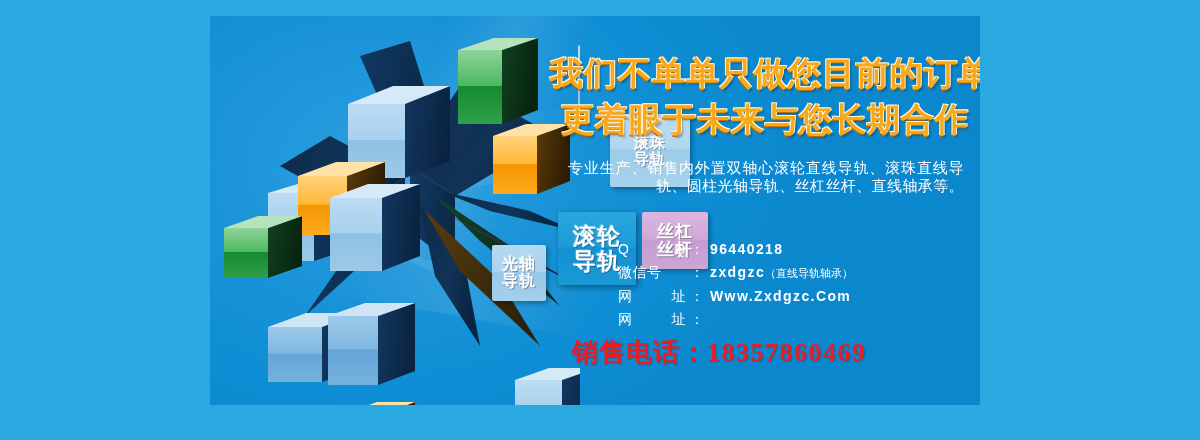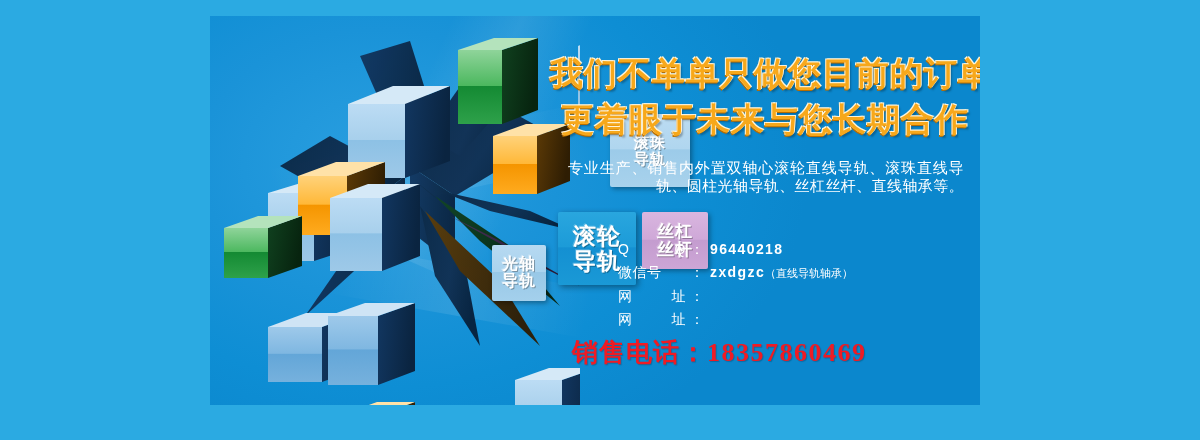--- a/index.html
+++ b/index.html
@@ -418,20 +418,21 @@
           <span class="c-val">zxdgzc</span>
           <span class="c-note">（直线导轨轴承）</span>
         </div>
 
         <div class="c-row">
           <span class="c-key spread">
             <span>网</span>
             <span>址</span>
           </span>
           <span class="c-colon">：</span>
+          <span class="c-val">Www.Zxdgzc.Com</span>
         </div>
 
         <div class="c-row">
           <span class="c-key spread">
             <span>网</span>
             <span>址</span>
           </span>
           <span class="c-colon">：</span>
         </div>
 

